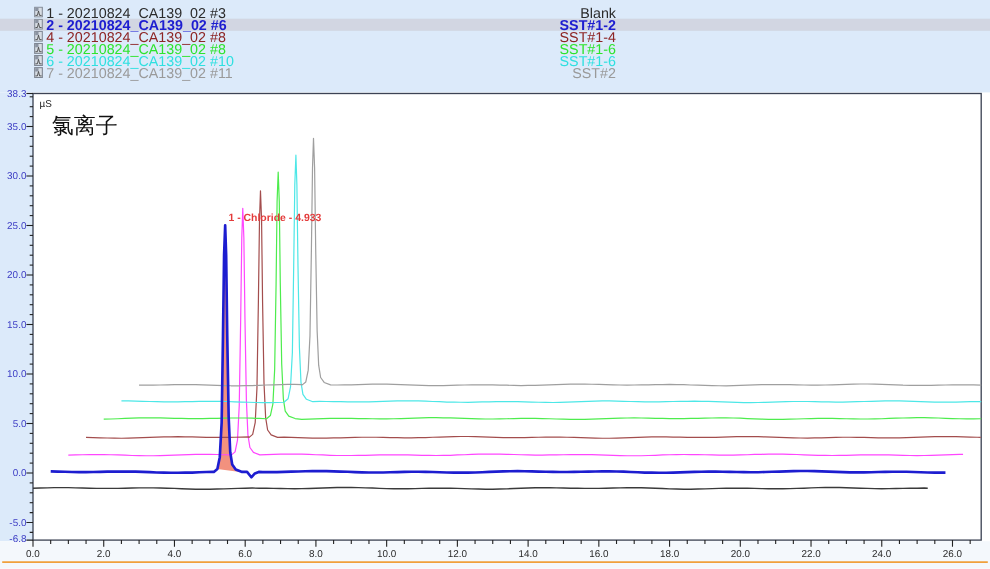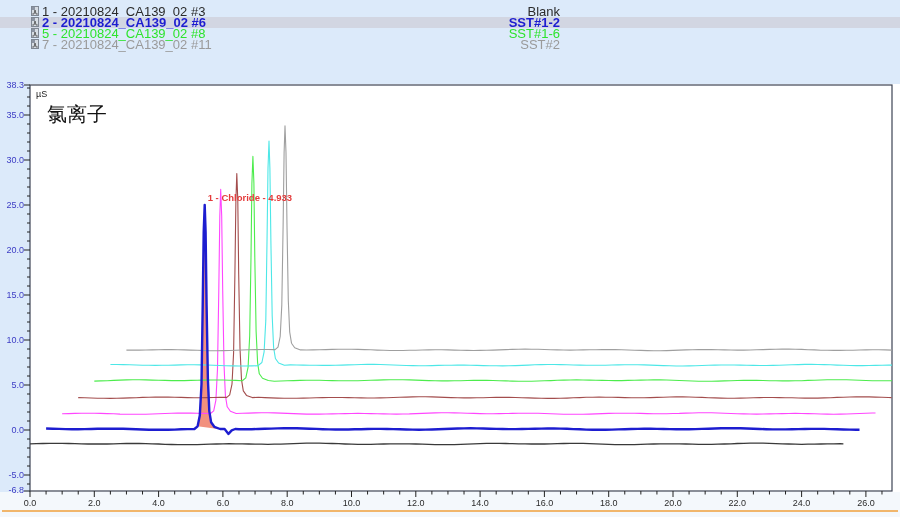--- a/index.html
+++ b/index.html
@@ -48,22 +48,40 @@
       </svg>
       <span class="leg-name" style="color: rgb(29, 29, 208);">2 - 20210824_CA139_02 #6</span>
       <span class="leg-sample" style="color: rgb(29, 29, 208);">SST#1-2</span>
     </div>
     <div class="leg-row">
       <svg class="leg-icon" viewBox="0 0 8 10">
         <rect x="0.5" y="0.5" width="7" height="9" fill="#d7dde4" stroke="#7f8793" stroke-width="1"></rect>
         <rect x="1" y="1" width="3" height="3" fill="#8c94a2"></rect>
         <path d="M1.2,8 L3,8 L4,4 L5,8 L6.8,8" stroke="#444" stroke-width="0.8" fill="none"></path>
       </svg>
+      <span class="leg-name" style="color: rgb(141, 37, 37);">4 - 20210824_CA139_02 #8</span>
+      <span class="leg-sample" style="color: rgb(141, 37, 37);">SST#1-4</span>
+    </div>
+    <div class="leg-row">
+      <svg class="leg-icon" viewBox="0 0 8 10">
+        <rect x="0.5" y="0.5" width="7" height="9" fill="#d7dde4" stroke="#7f8793" stroke-width="1"></rect>
+        <rect x="1" y="1" width="3" height="3" fill="#8c94a2"></rect>
+        <path d="M1.2,8 L3,8 L4,4 L5,8 L6.8,8" stroke="#444" stroke-width="0.8" fill="none"></path>
+      </svg>
       <span class="leg-name" style="color: rgb(45, 228, 45);">5 - 20210824_CA139_02 #8</span>
       <span class="leg-sample" style="color: rgb(45, 228, 45);">SST#1-6</span>
+    </div>
+    <div class="leg-row">
+      <svg class="leg-icon" viewBox="0 0 8 10">
+        <rect x="0.5" y="0.5" width="7" height="9" fill="#d7dde4" stroke="#7f8793" stroke-width="1"></rect>
+        <rect x="1" y="1" width="3" height="3" fill="#8c94a2"></rect>
+        <path d="M1.2,8 L3,8 L4,4 L5,8 L6.8,8" stroke="#444" stroke-width="0.8" fill="none"></path>
+      </svg>
+      <span class="leg-name" style="color: rgb(47, 224, 224);">6 - 20210824_CA139_02 #10</span>
+      <span class="leg-sample" style="color: rgb(47, 224, 224);">SST#1-6</span>
     </div>
     <div class="leg-row">
       <svg class="leg-icon" viewBox="0 0 8 10">
         <rect x="0.5" y="0.5" width="7" height="9" fill="#d7dde4" stroke="#7f8793" stroke-width="1"></rect>
         <rect x="1" y="1" width="3" height="3" fill="#8c94a2"></rect>
         <path d="M1.2,8 L3,8 L4,4 L5,8 L6.8,8" stroke="#444" stroke-width="0.8" fill="none"></path>
       </svg>
       <span class="leg-name" style="color: rgb(154, 154, 154);">7 - 20210824_CA139_02 #11</span>
       <span class="leg-sample" style="color: rgb(154, 154, 154);">SST#2</span>
     </div>

